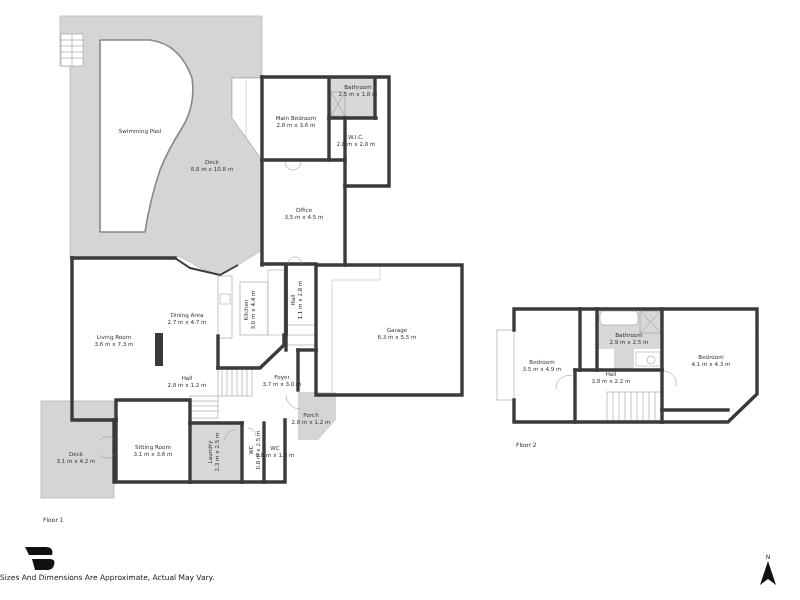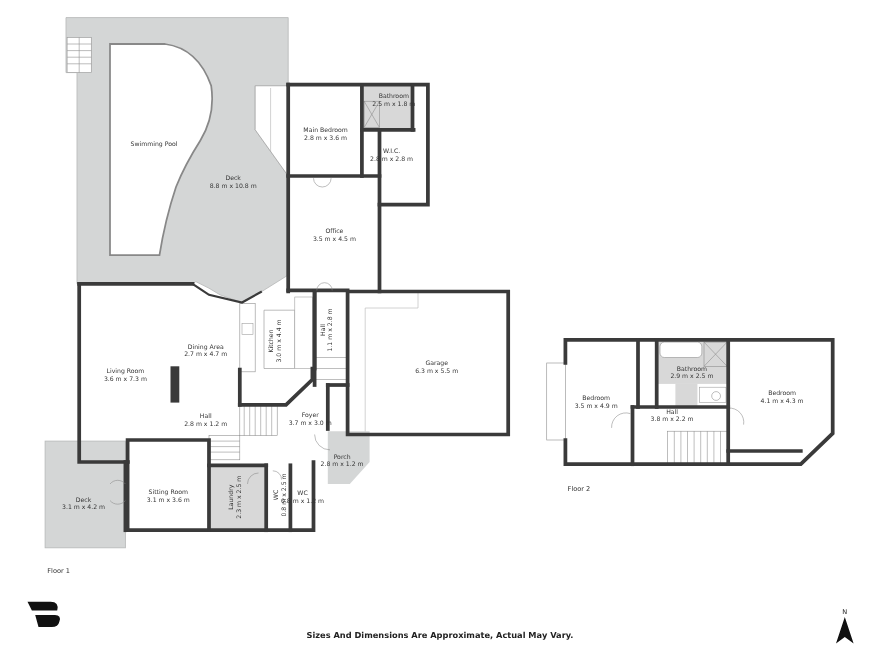--- a/index.html
+++ b/index.html
@@ -1,20 +1,20 @@
 <!DOCTYPE html>
 <html><head>
 <meta charset="utf-8">
 <style>
   html, body { margin:0; padding:0; background:#ffffff; }
   body { width:800px; height:600px; position:relative; overflow:hidden; font-family:"DejaVu Sans", sans-serif; }
   svg.plan { position:absolute; left:0; top:0; }
   .lbl { font-family:"DejaVu Sans", sans-serif; font-size:5.6px; fill:#333; text-anchor:middle; }
   .floorlbl { position:absolute; font-size:6px; color:#333; }
-  .disclaimer { position:absolute; left:0; width:800px; top:573px; text-align:center; font-size:7.5px; color:#222;font-weight:bold; }
+  .disclaimer { position:absolute; left:0; width:800px; top:573px; text-align:left; font-size:7.5px; color:#222; }
   .north { position:absolute; left:758px; top:553px; width:20px; text-align:center; font-size:6px; color:#222; }
   .logo { position:absolute; left:22px; top:545px; }
 </style>
 </head>
 <body>
 
 <div class="logo">
   <svg width="34" height="26" viewBox="0 0 34 26">
     <path d="M3 2 L24 2 Q32 2 30 10 L7 10 Z" fill="#111"></path>
     <path d="M10 14 L28 14 Q34 14 32 20 Q31 25 25 25 L13 25 Z" fill="#111"></path>

